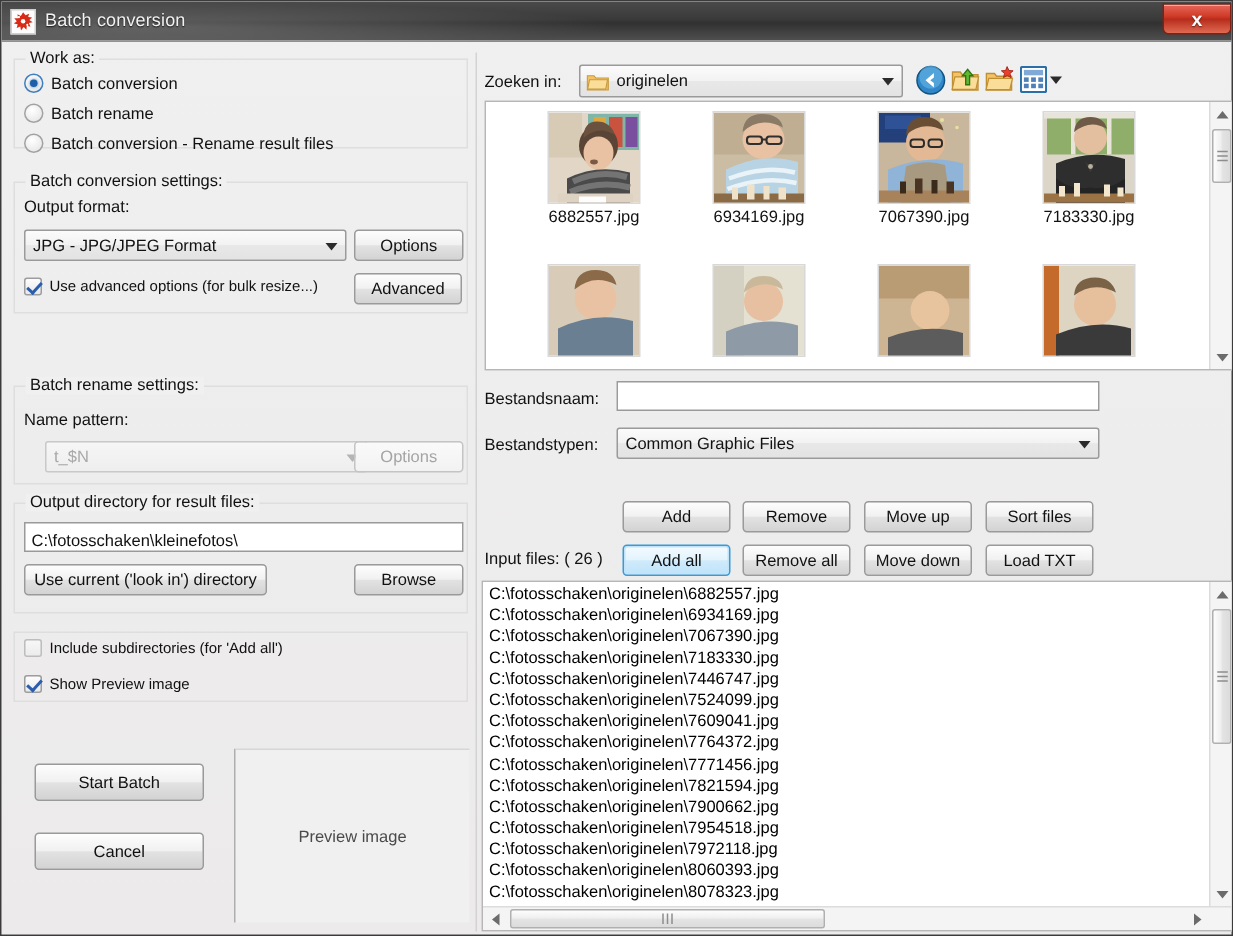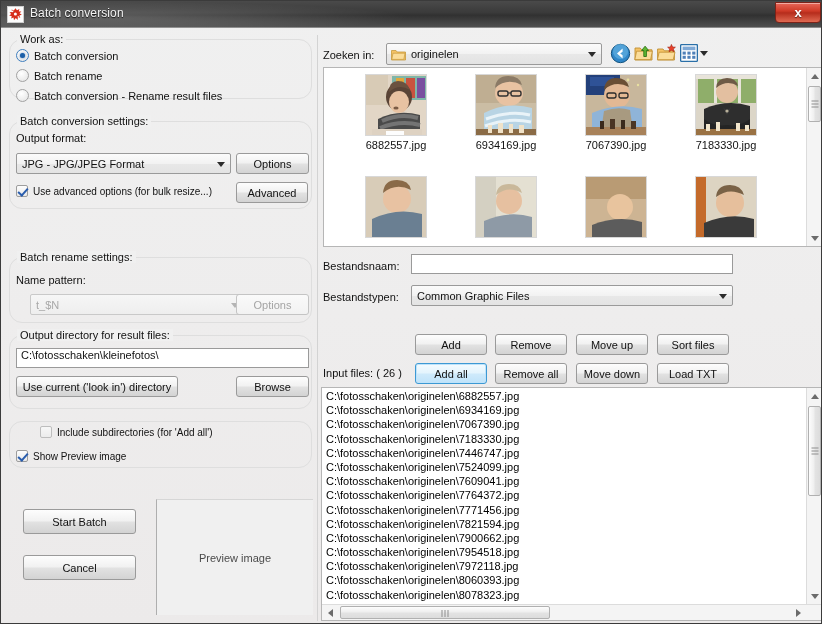--- a/index.html
+++ b/index.html
@@ -48,21 +48,21 @@
     box-shadow: inset 0 1px 0 rgba(255,255,255,0.45);
     color:#fff; text-align:center; line-height:20px;
     font-weight:bold; font-size:13px;
     text-shadow:0 1px 1px rgba(0,0,0,0.55);
     cursor:pointer;
   }
   
   .group {
     position:absolute;
     border:1px solid #dedede;
-    border-radius:13px;
+    border-radius:0;
   }
   .group > .legend {
     position:absolute; top:-7px; left:7px;
     background:#f0f0f0; padding:0 3px;
     color:#111; font-size:11px;
   }
   .lbl { position:absolute; color:#111; font-size:11px; }
   .btn {
     position:absolute;
     background: linear-gradient(180deg,#fdfdfd 0%,#f1f1f1 48%,#e2e2e2 52%,#d3d3d3 100%);
@@ -90,21 +90,21 @@
   .combo .arrow {
     position:absolute; right:5px; top:50%; margin-top:-2px;
     width:0;height:0;border-left:4px solid transparent;border-right:4px solid transparent;
     border-top:5px solid #2b2b2b;
   }
   .combo.disabled { color:#a8a8a8; border-color:#c9c9c9;
     background:linear-gradient(180deg,#f6f6f6,#eeeeee); }
   .combo.disabled .arrow { border-top-color:#b4b4b4; }
   .txt {
     position:absolute; background:#fff; border:1px solid #9a9a9a;
-    font-size:11px; color:#111; display:flex; align-items:flex-start;
+    font-size:11px; color:#111; display:flex; align-items:flex-end;
     padding-left:4px; cursor:text;
   }
   .chk { position:absolute; display:flex; align-items:center; cursor:pointer; }
   .chk .box {
     width:12px; height:12px; flex:none;
     border:1px solid #9d9d9d; border-radius:2px;
     background: linear-gradient(180deg,#fdfdfd,#e9e9e9);
     position:relative; margin-right:5px;
   }
   .chk.checked .box::after {
@@ -255,21 +255,21 @@
   <div class="group" style="left:8px; top:334px; width:303px; height:74px;">
     <span class="legend">Output directory for result files:</span>
   </div>
   <div class="txt" style="left:15px; top:347px; width:293px; height:20px;">
     <span>C:\fotosschaken\kleinefotos\</span>
   </div>
   <div class="btn" style="left:15px; top:375px; width:162px; height:21px;">Use current ('look in') directory</div>
   <div class="btn" style="left:235px; top:375px; width:73px; height:21px;">Browse</div>
 
   <div class="group" style="left:8px; top:420px; width:303px; height:47px;"></div>
-  <div class="chk off" style="left:15px; top:425px;margin-left:24px;">
+  <div class="chk off" style="left:15px; top:425px;">
     <span class="box"></span>
     <span class="t">Include subdirectories (for 'Add all')</span>
   </div>
   <div class="chk checked" style="left:15px; top:449px;">
     <span class="box"></span>
     <span class="t">Show Preview image</span>
   </div>
 
   <div class="btn" style="left:22px; top:508px; width:113px; height:25px;">Start Batch</div>
   <div class="btn" style="left:22px; top:554px; width:113px; height:25px;">Cancel</div>

